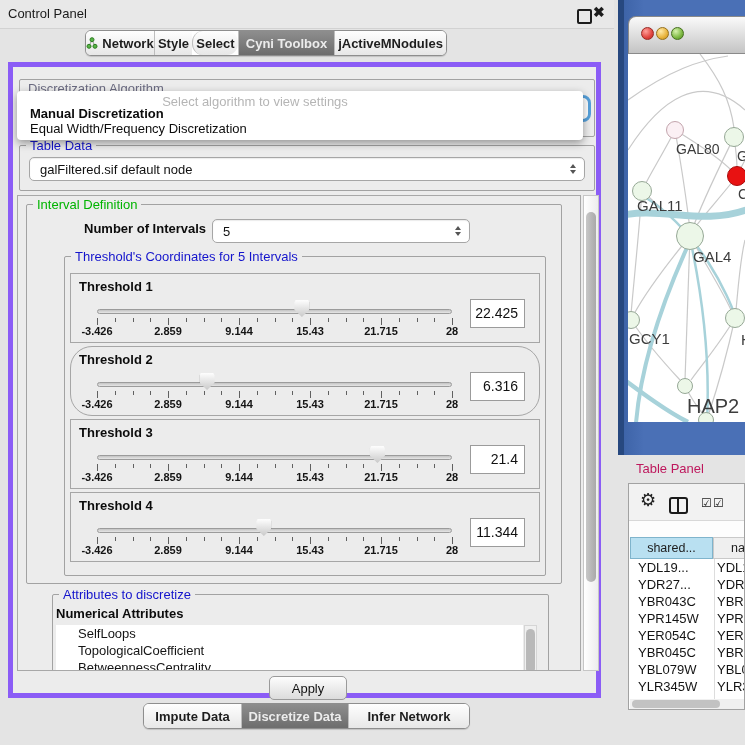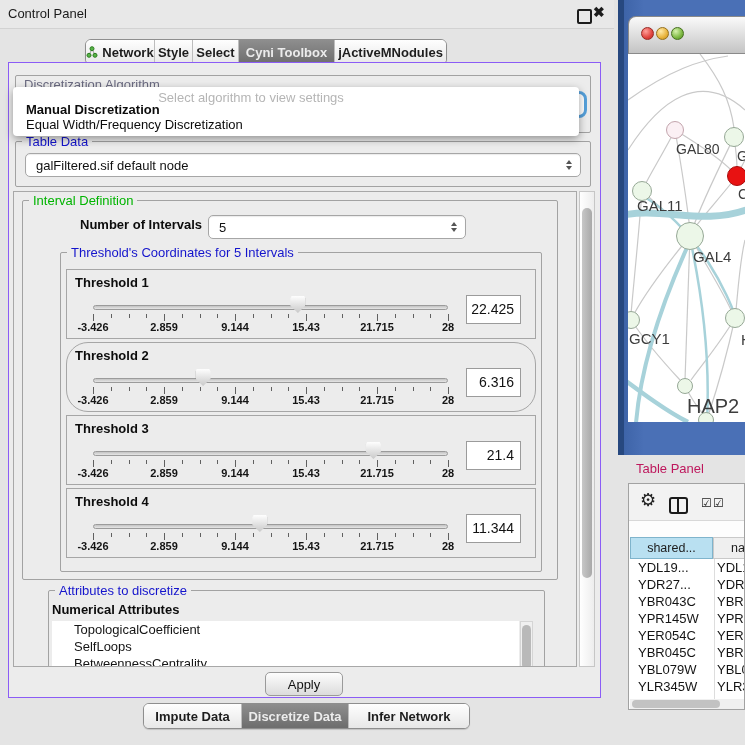--- a/index.html
+++ b/index.html
@@ -12,24 +12,24 @@
   #cp-titlebar{left:0;top:0;width:614px;height:28px;background:#e8e8e8;border-bottom:1px solid #d2d2d2;}
   #cp-title{left:8px;top:6px;font-size:13px;color:#1a1a1a;}
   #float-icon{left:577px;top:9px;width:11px;height:11px;border:2px solid #1c1c1c;border-radius:2px;background:#e8e8e8;}
   #close-icon{left:593px;top:4px;font-size:14px;font-weight:700;color:#1c1c1c;}
 
   .segctl{position:absolute;display:flex;height:24px;border:1px solid #8e8e8e;border-radius:6px;overflow:hidden;background:#fff;box-shadow:0 1px 1px rgba(0,0,0,.15);}
   .seg{display:flex;align-items:center;justify-content:center;font-size:13px;font-weight:700;color:#1d1d1d;
        background:linear-gradient(#fefefe,#e7e7e7);border-left:1px solid #bdbdbd;box-sizing:border-box;}
   .seg:first-child{border-left:none;}
   .seg.sel{background:linear-gradient(#8e8e8e,#6d6d6d);color:#ececec;}
-  #top-tabs{left:85px;top:30px;margin-top:9px;}
+  #top-tabs{left:85px;top:30px;}
   #bottom-tabs{left:143px;top:703px;}
 
-  #cp-body{left:8px;top:62px;width:593px;height:636px;background:#ececec;border:1px solid #8b5cf6;box-sizing:border-box;}
+  #cp-body{left:8px;top:62px;width:593px;height:636px;background:#ececec;border:5px solid #8b5cf6;box-sizing:border-box;}
 
   .groupbox{position:absolute;border:1px solid #a2a2a2;border-radius:2px;box-sizing:border-box;}
   .grouptitle{position:absolute;top:-8px;left:6px;background:#ececec;padding:0 4px;font-size:13px;white-space:nowrap;}
   .gt-blue{color:#1414cc;} .gt-green{color:#00b400;}
 
   .combo{position:absolute;background:#fff;border:1px solid #a6a6a6;border-radius:5px;box-sizing:border-box;
          font-size:13px;color:#111;display:flex;align-items:center;padding:0 10px;box-shadow:inset 0 1px 1px rgba(0,0,0,.08);}
   .stepper{position:absolute;right:8px;top:50%;transform:translateY(-50%);display:flex;flex-direction:column;gap:2px;}
   .tri-up{width:0;height:0;border-left:3.5px solid transparent;border-right:3.5px solid transparent;border-bottom:4.5px solid #555;}
   .tri-down{width:0;height:0;border-left:3.5px solid transparent;border-right:3.5px solid transparent;border-top:4.5px solid #555;}
@@ -120,21 +120,21 @@
       <div class="seg" style="width: 68px;">
         <svg width="12" height="12" viewBox="0 0 12 12" style="margin-right:4px">
           <path d="M6 3 L3 9 M6 3 L9 9" stroke="#9a9a9a" stroke-width="1" fill="none"></path>
           <circle cx="6" cy="2.7" r="2" fill="#57b447" stroke="#2f7d23"></circle>
           <circle cx="3" cy="9.3" r="2" fill="#57b447" stroke="#2f7d23"></circle>
           <circle cx="9" cy="9.3" r="2" fill="#57b447" stroke="#2f7d23"></circle>
         </svg>
         <span>Network</span>
       </div>
       <div class="seg" style="width: 38px;">Style</div>
-      <div class="seg" style="width: 46px;">Select</div>
+      <div class="seg" style="width: 46px; border-radius: 11px;">Select</div>
       <div class="seg sel" style="width: 96px;">Cyni Toolbox</div>
       <div class="seg" style="width: 112px;">jActiveMNodules</div>
     </div>
 
   <div class="abs" id="cp-body">
 
     <div class="groupbox" style="left:6px;top:12px;width:576px;height:58px;"></div>
     <div class="abs" id="algo-title-clip" style="left:12px;top:14px;position:absolute;">Discretization Algorithm</div>
     <div class="abs" id="focus-ring" style="position:absolute;left:532px;top:28px;"></div>
 
@@ -303,22 +303,22 @@
               <div class="th-thumb" style="left: 185.348px;"></div>
               <div class="th-value">11.344</div>
             </div>
           </div>
       </div>
 
       <div class="groupbox" style="left:34px;top:398px;width:497px;height:260px;">
         <span class="grouptitle gt-blue">Attributes to discretize</span>
         <div style="position:absolute;left:3px;top:11px;font-size:13px;font-weight:700;color:#0c0c0c;">Numerical Attributes</div>
         <div id="attr-list">
+            <div class="list-item">SelfLoops</div>
             <div class="list-item">TopologicalCoefficient</div>
-            <div class="list-item">SelfLoops</div>
             <div class="list-item">BetweennessCentrality</div>
           </div>
         <div id="attr-sb">
           <div id="attr-sb-thumb"></div>
         </div>
       </div>
     </div>
 
     <div class="abs" id="main-sb" style="position:absolute;left:570px;top:128px;">
       <div class="abs" id="main-sb-thumb" style="position:absolute;"></div>

